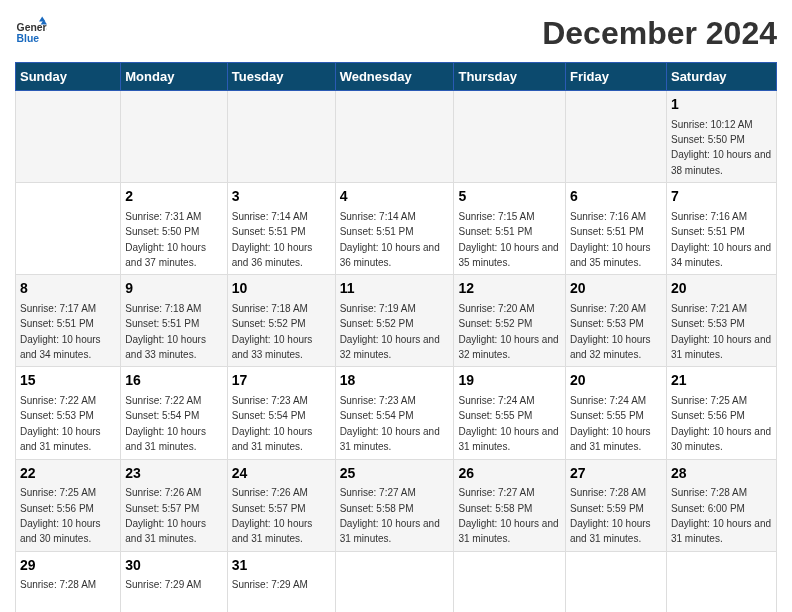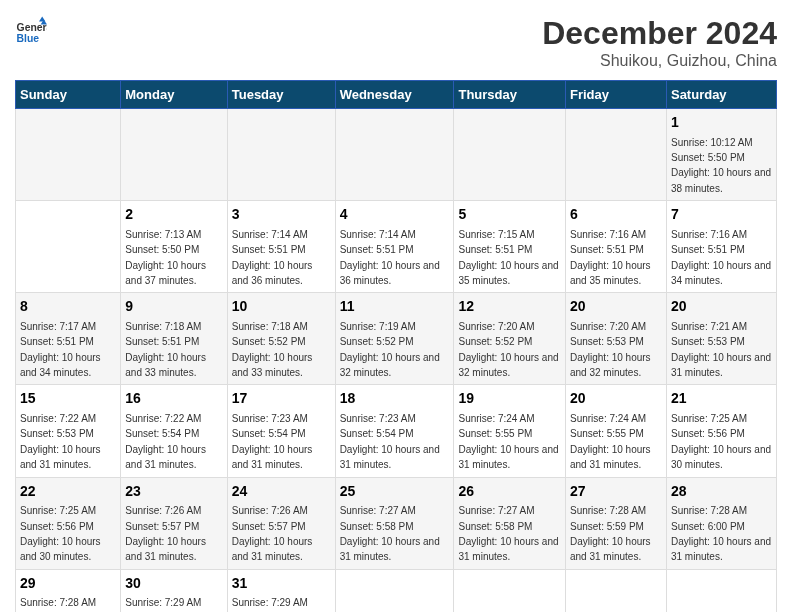--- a/index.html
+++ b/index.html
@@ -89,21 +89,20 @@
   <div class="logo">
     <svg class="logo-icon" viewBox="0 0 40 40">
       <text x="2" y="20" font-size="13" font-weight="bold" fill="#333">General</text>
       <text x="2" y="34" font-size="13" font-weight="bold" fill="#1a6abf">Blue</text>
       <polygon points="30,8 38,8 34,2" fill="#1a6abf"></polygon>
       <polygon points="32,12 40,12 36,6" fill="#1a6abf"></polygon>
     </svg>
   </div>
   <div class="title-area">
     <div class="main-title">December 2024</div>
-    <div class="subtitle">Shuikou, Guizhou, China</div>
   </div>
 </div>
 
 <table>
   <thead>
     <tr>
     <th>Sunday</th>
         <th>Monday</th>
         <th>Tuesday</th>
         <th>Wednesday</th>
@@ -117,21 +116,21 @@
         <td></td>
         <td></td>
         <td></td>
         <td></td>
         <td></td>
         <td></td>
         <td><span class="day-number">1</span><span class="day-info">Sunrise: 10:12 AM</span><br><span class="day-info">Sunset: 5:50 PM</span><br><span class="day-info">Daylight: 10 hours and 38 minutes.</span></td>
       </tr>
       <tr class="week-row">
         <td></td>
-        <td><span class="day-number">2</span><span class="day-info">Sunrise: 7:13 AM</span><br><span class="day-info">Sunset: 5:50 PM</span><br><span class="day-info">Daylight: 10 hours and 37 minutes.</span></td>
+        <td><span class="day-number">2</span><span class="day-info">Sunrise: 7:31 AM</span><br><span class="day-info">Sunset: 5:50 PM</span><br><span class="day-info">Daylight: 10 hours and 37 minutes.</span></td>
         <td><span class="day-number">3</span><span class="day-info">Sunrise: 7:14 AM</span><br><span class="day-info">Sunset: 5:51 PM</span><br><span class="day-info">Daylight: 10 hours and 36 minutes.</span></td>
         <td><span class="day-number">4</span><span class="day-info">Sunrise: 7:14 AM</span><br><span class="day-info">Sunset: 5:51 PM</span><br><span class="day-info">Daylight: 10 hours and 36 minutes.</span></td>
         <td><span class="day-number">5</span><span class="day-info">Sunrise: 7:15 AM</span><br><span class="day-info">Sunset: 5:51 PM</span><br><span class="day-info">Daylight: 10 hours and 35 minutes.</span></td>
         <td><span class="day-number">6</span><span class="day-info">Sunrise: 7:16 AM</span><br><span class="day-info">Sunset: 5:51 PM</span><br><span class="day-info">Daylight: 10 hours and 35 minutes.</span></td>
         <td><span class="day-number">7</span><span class="day-info">Sunrise: 7:16 AM</span><br><span class="day-info">Sunset: 5:51 PM</span><br><span class="day-info">Daylight: 10 hours and 34 minutes.</span></td>
       </tr>
       <tr class="week-row">
         <td><span class="day-number">8</span><span class="day-info">Sunrise: 7:17 AM</span><br><span class="day-info">Sunset: 5:51 PM</span><br><span class="day-info">Daylight: 10 hours and 34 minutes.</span></td>
         <td><span class="day-number">9</span><span class="day-info">Sunrise: 7:18 AM</span><br><span class="day-info">Sunset: 5:51 PM</span><br><span class="day-info">Daylight: 10 hours and 33 minutes.</span></td>
         <td><span class="day-number">10</span><span class="day-info">Sunrise: 7:18 AM</span><br><span class="day-info">Sunset: 5:52 PM</span><br><span class="day-info">Daylight: 10 hours and 33 minutes.</span></td>

